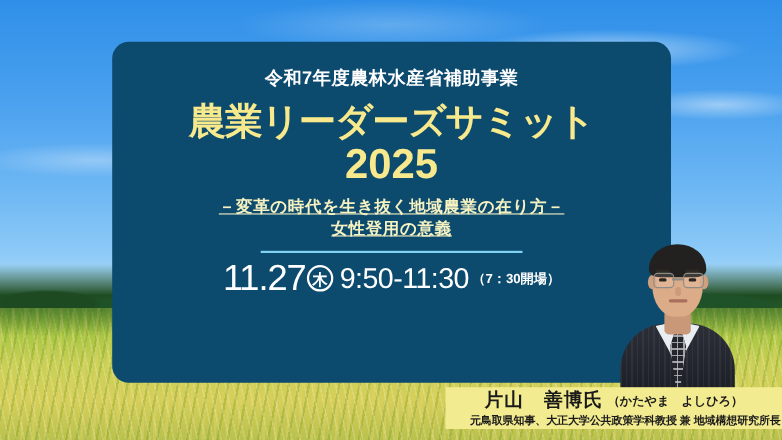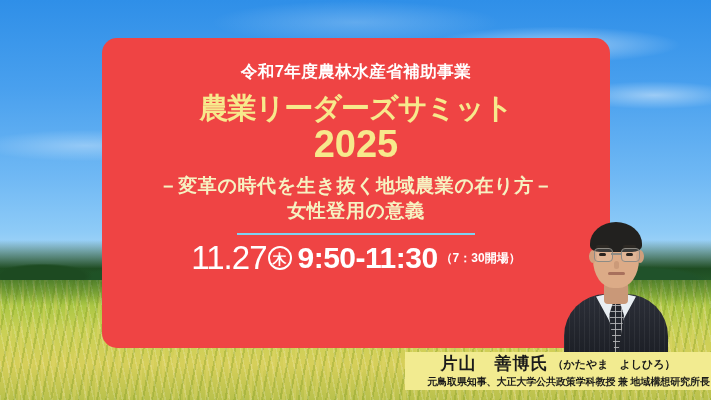--- a/index.html
+++ b/index.html
@@ -83,62 +83,63 @@
     background: linear-gradient(180deg, rgba(45,92,38,.55), rgba(45,92,38,0));
   }
 
   
   .panel {
     position: absolute;
     left: 102px;
     top: 38px;
     width: 508px;
     height: 310px;
-    background: #ef4444;
+    background: #0c4a6e;
     border-radius: 15px;
     box-sizing: border-box;
     padding: 12px 14px 0 14px;
     text-align: center;
     z-index: 3;
   }
 
   .eyebrow {
     color: #ffffff;
     font-size: 16.5px;
     font-weight: 700;
     letter-spacing: .5px;
     line-height: 1.2;
     margin-top: 12px;
   }
 
   .title-main {
     color: #f7e98c;
-    font-size: 29px;
+    font-size: 34px;
     font-weight: 700;
     letter-spacing: -1px;
     line-height: 1.08;
     margin-top: 11px;
     white-space: nowrap;
   }
   .title-year {
     color: #f7e98c;
     font-size: 38px;
     font-weight: 700;
     letter-spacing: 0px;
     line-height: 1.05;
     margin-top: 1px;
   }
 
   .subtitle {
     color: #f6f2c2;
-    font-size: 19px;
+    font-size: 15px;
     font-weight: 700;
     line-height: 1.30;
     letter-spacing: .6px;
     margin-top: 9px;
+    text-decoration: underline;
   }
 
   .divider {
     width: 238px;
     height: 2px;
     background: #7fd2f2;
     margin: 10px auto 0 auto;
     border: 0;
   }
 
@@ -162,22 +163,22 @@
     line-height: 22px;
     border: 2px solid #ffffff;
     border-radius: 50%;
     font-size: 14px;
     font-weight: 700;
     text-align: center;
     margin: 0 3px 0 1px;
     box-sizing: border-box;
   }
   .dt-time {
-    font-size: 30px;
-    font-weight: 700;
+    font-size: 26px;
+    font-weight: 400;
     letter-spacing: -0.5px;
     vertical-align: middle;
     margin-left: 3px;
   }
   .dt-open {
     font-size: 12px;
     font-weight: 700;
     vertical-align: middle;
     margin-left: 3px;
   }

